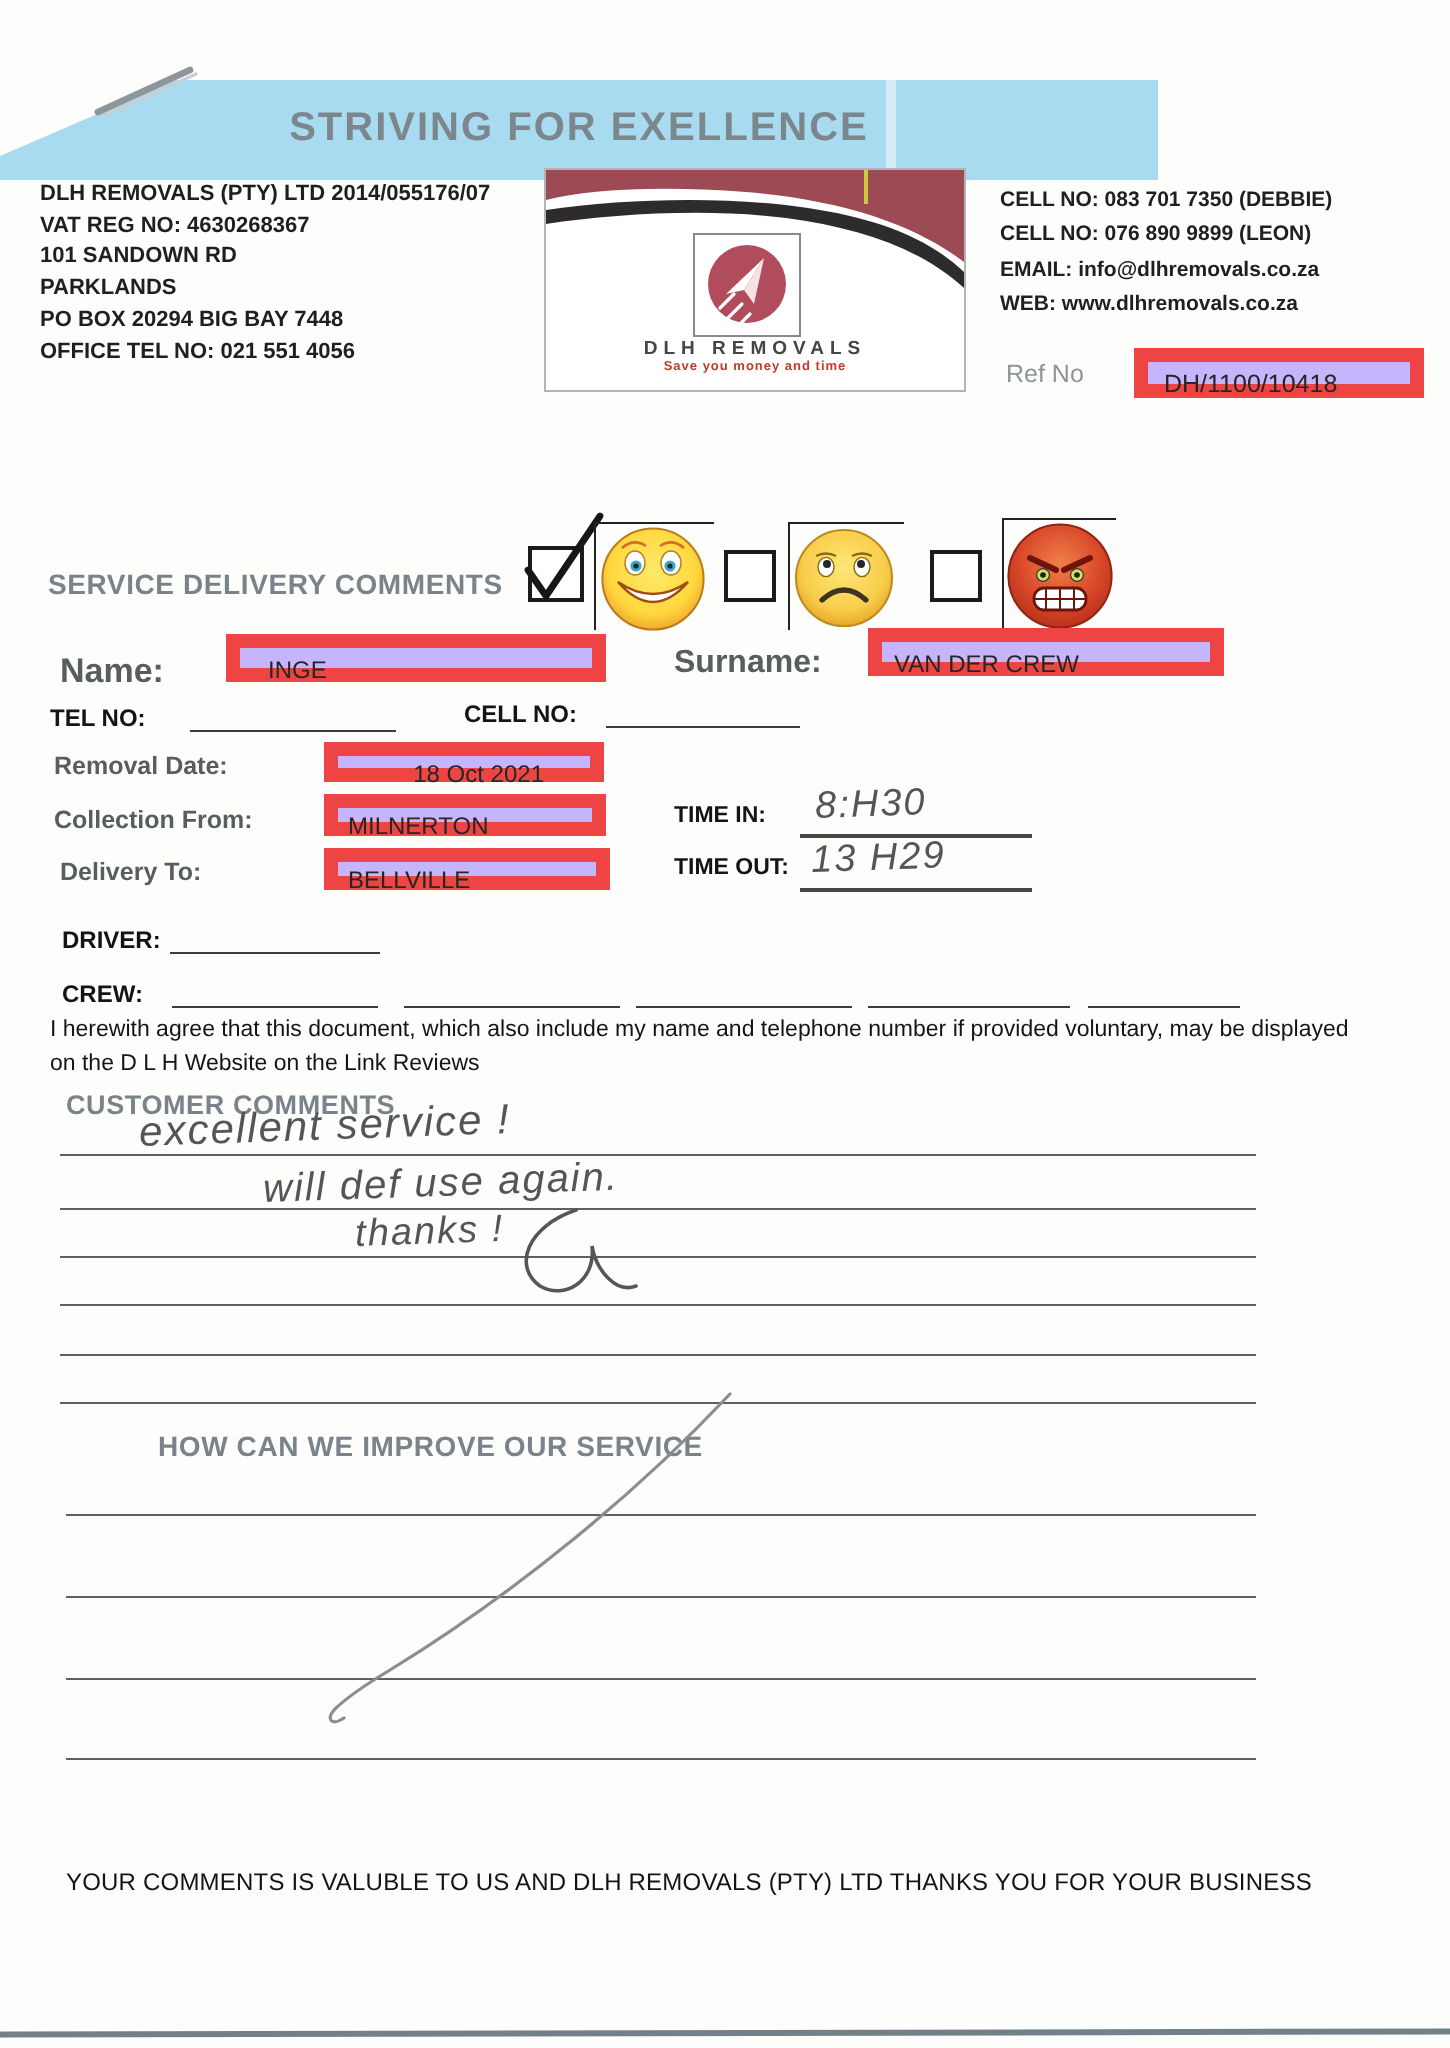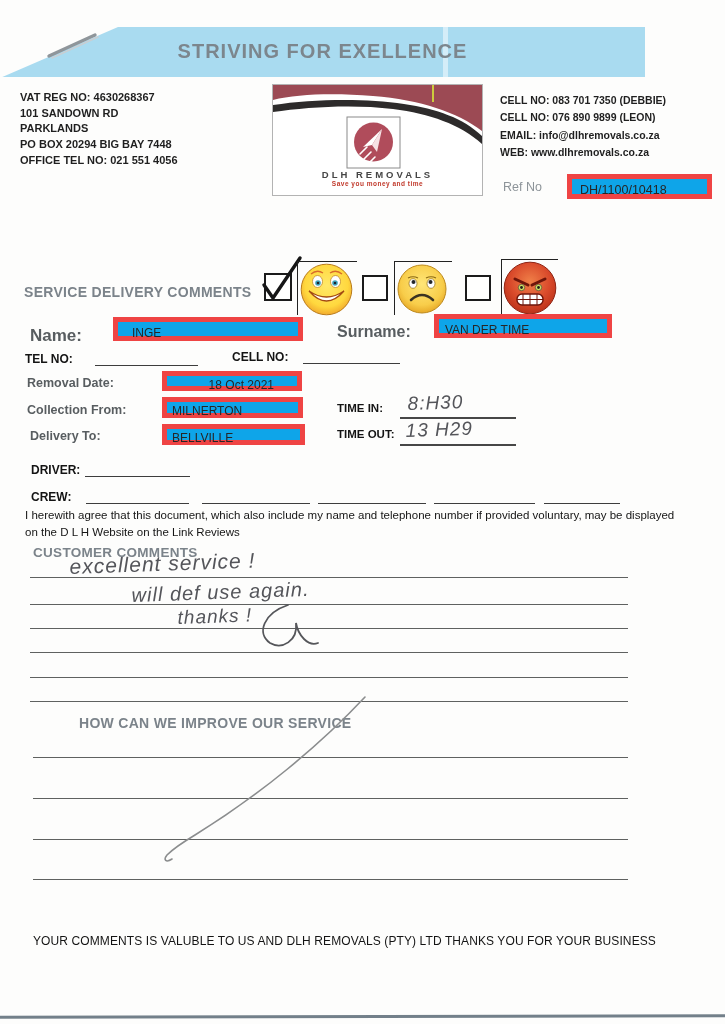--- a/index.html
+++ b/index.html
@@ -7,50 +7,51 @@
         font-family:"Liberation Sans", sans-serif;color:#1a1a1a;}
   .abs{position:absolute;}
   .banner{background:#a9dbf0;}
   .banner-title{font-size:20px;font-weight:bold;color:#7c868d;letter-spacing:1px;text-align:center;width:100%;}
   .corner{background:#fdfdfc;clip-path:polygon(0 0,100% 0,0 100%);}
   .small-bold{font-size:11px;font-weight:bold;color:#1f1f1f;line-height:15.7px;white-space:nowrap;}
   .contact-bold{font-size:10.5px;font-weight:bold;color:#1f1f1f;line-height:17.3px;white-space:nowrap;}
   .lbl-grey{font-weight:bold;color:#585d60;white-space:nowrap;}
   .lbl-black{font-weight:bold;color:#141414;white-space:nowrap;}
   .heading-grey{font-weight:bold;color:#7b838a;letter-spacing:.3px;white-space:nowrap;}
-  .box{background:#0ea5e9;border:5px solid #ef4444;box-sizing:border-box;font-size:12px;color:#262626;}
+  .box{background:#c4b5fd;border:7px solid #ef4444;box-sizing:border-box;font-size:12px;color:#262626;}
   .rule{border-bottom:1.6px solid #5f6160;}
   .fill-line{border-bottom:1.6px solid #3d3d3d;}
   .hand-line{border-bottom:2px solid #474747;}
   .checkbox{background:#fffffe;border:2px solid #1b1b1b;box-sizing:border-box;}
   .bracket{border-left:1.5px solid #222;border-top:1.5px solid #222;}
   .hand{font-style:italic;color:#54555a;letter-spacing:1px;transform:rotate(-2deg);
         transform-origin:left bottom;white-space:nowrap;}
   .logo-card{background:#ffffff;border:1px solid #b3b3b3;box-sizing:border-box;}
   .logo-name{font-size:9.5px;font-weight:bold;letter-spacing:3px;color:#454545;text-align:center;white-space:nowrap;}
   .logo-tag{font-size:6.5px;font-weight:bold;color:#c13a2c;text-align:center;letter-spacing:.5px;white-space:nowrap;}
   .body-text{font-size:11.5px;color:#151515;line-height:16.5px;}
   .footer-text{font-size:12px;color:#141414;letter-spacing:.1px;white-space:nowrap;margin-top:28px;}
 </style>
 </head>
 <body>
 
 <div class="page">
 
-  <div class="abs banner" style="left:0;top:27px;width:645px;height:50px;">
+  <div class="abs banner" style="left:0;top:40px;width:579px;height:50px;">
     <div class="abs" style="left:443px;top:0;width:5px;height:50px;background:rgba(255,255,255,.5);"></div>
     <div class="abs banner-title" style="top:13px;">STRIVING FOR EXELLENCE</div>
   </div>
   <div class="abs corner" style="left:0;top:27px;width:118px;height:51px;"></div>
   <svg class="abs" style="left:42px;top:27px;" width="62" height="36" viewBox="0 0 62 36">
     <path d="M7,29 L53,8" stroke="#8f969b" stroke-width="3.4" stroke-linecap="round" fill="none"></path>
     <path d="M10,31 L56,10" stroke="#c9ced2" stroke-width="1.6" stroke-linecap="round" fill="none"></path>
   </svg>
 
   <div class="abs" style="left:20px;top:90px;">
+    <div class="small-bold">DLH REMOVALS (PTY) LTD 2014/055176/07</div>
     <div class="small-bold">VAT REG NO: 4630268367</div>
     <div class="small-bold">101 SANDOWN RD</div>
     <div class="small-bold">PARKLANDS</div>
     <div class="small-bold">PO BOX 20294 BIG BAY 7448</div>
     <div class="small-bold">OFFICE TEL NO: 021 551 4056</div>
   </div>
 
   <div class="abs logo-card" style="left:272px;top:84px;width:211px;height:112px;">
     <svg width="209" height="110" viewBox="0 0 209 110">
       <path d="M0,0 H209 V46 C184,27 148,15 100,11 C60,8 24,9 0,15 Z" fill="#9c4a54"></path>
@@ -138,21 +139,21 @@
     <circle cx="18.5" cy="26.5" r="1.4" fill="#1e1e1e"></circle>
     <circle cx="35.5" cy="26.5" r="3.2" fill="#cfe063" stroke="#333" stroke-width=".6"></circle>
     <circle cx="35.5" cy="26.5" r="1.4" fill="#1e1e1e"></circle>
     <rect x="14" y="33" width="26" height="11" rx="5" fill="#ffffff" stroke="#6e150a" stroke-width="1.4"></rect>
     <path d="M20,33 V44 M27,33 V44 M34,33 V44 M14,38.5 H40" stroke="#6e150a" stroke-width="1"></path>
   </svg>
 
   <div class="abs lbl-grey" style="left:30px;top:326px;font-size:17px;">Name:</div>
   <div class="abs box" style="left:113px;top:317px;width:190px;height:24px;line-height:22px;padding-left:14px;">INGE</div>
   <div class="abs lbl-grey" style="left:337px;top:323px;font-size:16px;">Surname:</div>
-  <div class="abs box" style="left:434px;top:314px;width:178px;height:24px;line-height:22px;padding-left:6px;">VAN DER TIME</div>
+  <div class="abs box" style="left:434px;top:314px;width:178px;height:24px;line-height:22px;padding-left:6px;">VAN DER CREW</div>
 
   <div class="abs lbl-black" style="left:25px;top:352px;font-size:12px;">TEL NO:</div>
   <div class="abs fill-line" style="left:95px;top:352px;width:103px;height:13px;"></div>
   <div class="abs lbl-black" style="left:232px;top:350px;font-size:12px;">CELL NO:</div>
   <div class="abs fill-line" style="left:303px;top:350px;width:97px;height:13px;"></div>
 
   <div class="abs lbl-grey" style="left:27px;top:376px;font-size:12.5px;">Removal Date:</div>
   <div class="abs box" style="left:162px;top:371px;width:140px;height:20px;line-height:18px;text-align:right;padding-right:23px;">18 Oct 2021</div>
 
   <div class="abs lbl-grey" style="left:27px;top:403px;font-size:12.5px;">Collection From:</div>

